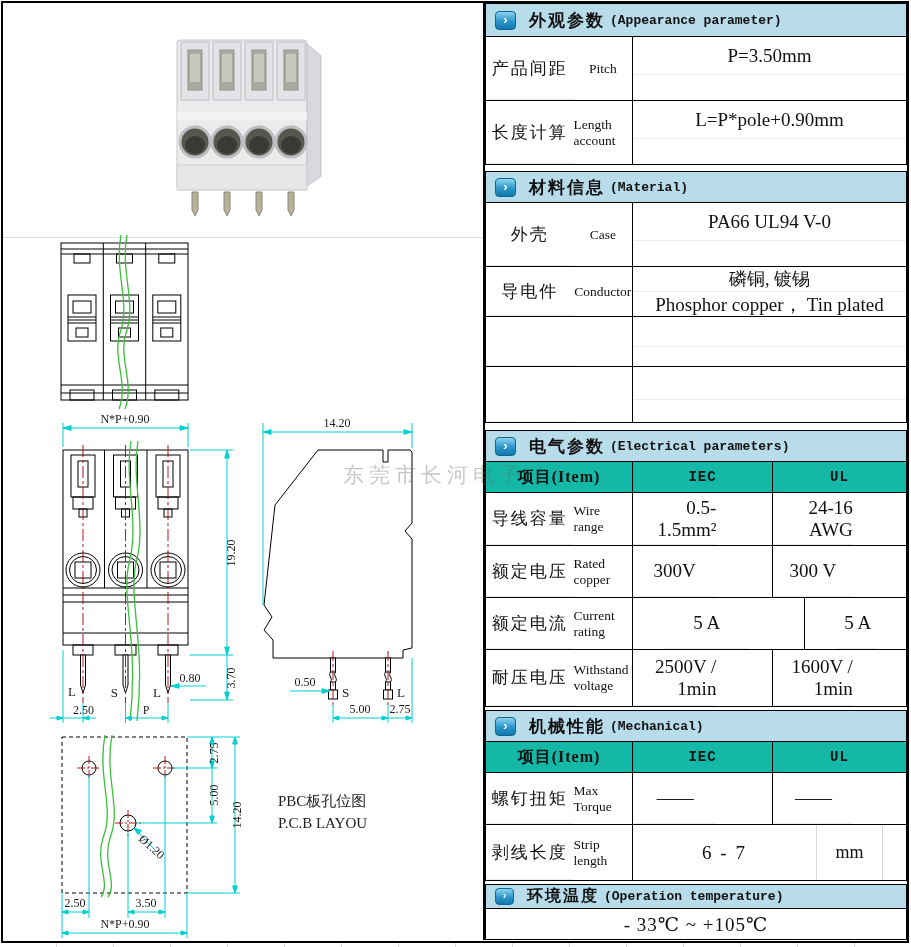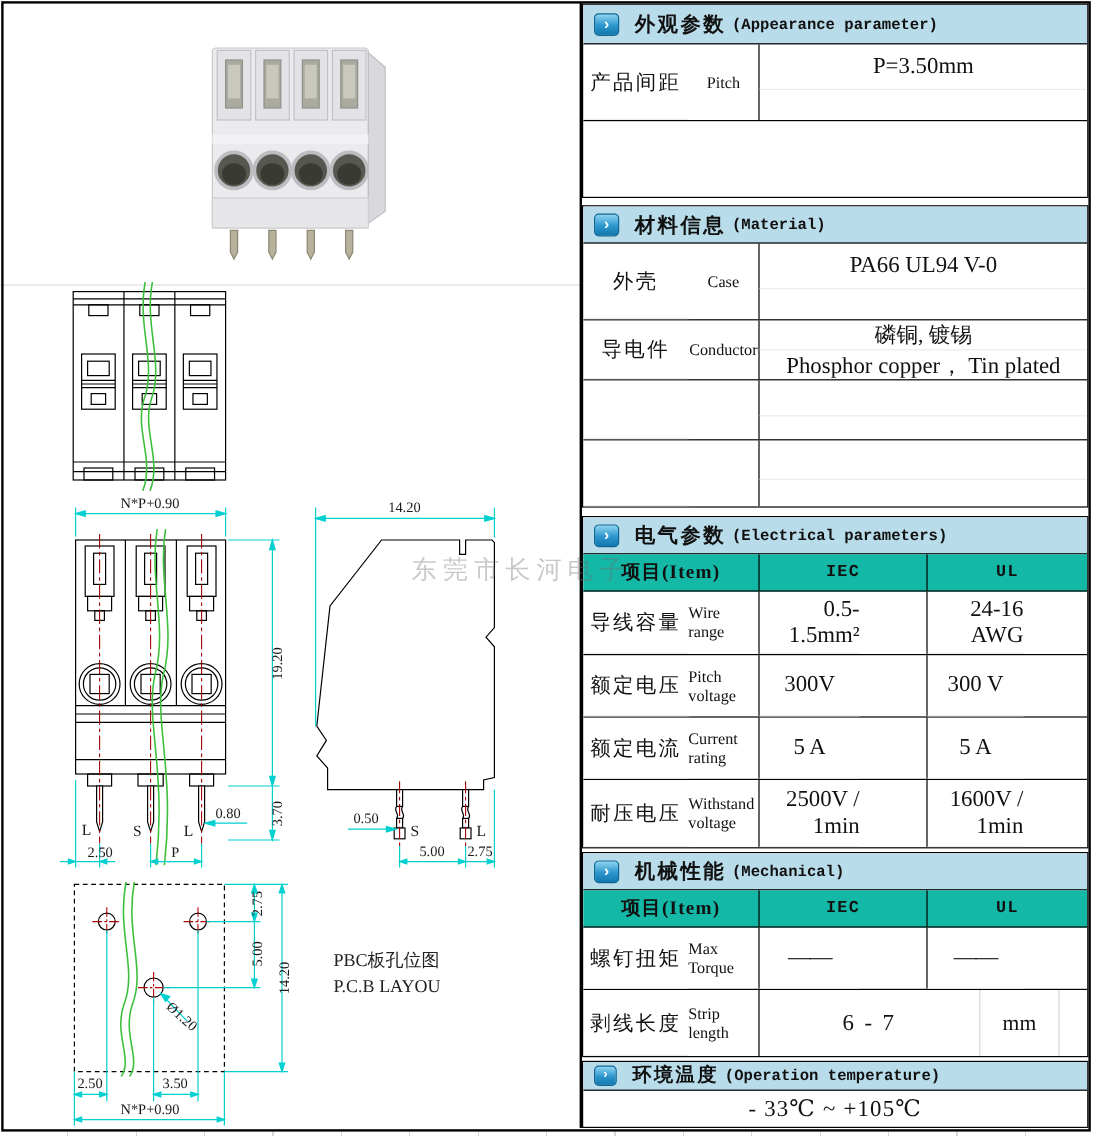--- a/index.html
+++ b/index.html
@@ -357,20 +357,30 @@
       <div class="row" style="height:64px;">
         <div class="lab">
           <div class="lab-cn">产品间距</div>
           <div class="lab-en">Pitch</div>
         </div>
         <div class="vals">
           <div class="val-top">P=3.50mm</div>
           <div class="val-bot"></div>
         </div>
       </div>
+      <div class="row last" style="height:63px;">
+        <div class="lab">
+          <div class="lab-cn">长度计算</div>
+          <div class="lab-en">Length account</div>
+        </div>
+        <div class="vals">
+          <div class="val-top">L=P*pole+0.90mm</div>
+          <div class="val-bot"></div>
+        </div>
+      </div>
     </div>
 
     <div class="sec" style="top:169px;height:252px;">
       <div class="sec-h" style="height:31px;">
         <span class="hicon">›</span>
         <span class="h-cn">材料信息</span>
         <span class="h-en">(Material)</span>
       </div>
       <div class="row" style="height:64px;">
         <div class="lab">
@@ -435,32 +445,32 @@
           <div class="val-bot"></div>
         </div>
         <div class="cellcol c-ul">
           <div class="val-top">24-16 AWG</div>
           <div class="val-bot"></div>
         </div>
       </div>
       <div class="row" style="height:52px;">
         <div class="lab">
           <div class="lab-cn">额定电压</div>
-          <div class="lab-en">Pitch voltage</div>
+          <div class="lab-en">Rated copper</div>
         </div>
         <div class="cellcol c-iec">
           <div class="val-top">300V</div>
           <div class="val-bot"></div>
         </div>
         <div class="cellcol c-ul">
           <div class="val-top">300 V</div>
           <div class="val-bot"></div>
         </div>
       </div>
-      <div class="row" style="height:52px;">
+      <div class="row" style="height:52px;gap:32px;">
         <div class="lab">
           <div class="lab-cn">额定电流</div>
           <div class="lab-en">Current rating</div>
         </div>
         <div class="cellcol c-iec">
           <div class="val-top">5 A</div>
           <div class="val-bot"></div>
         </div>
         <div class="cellcol c-ul">
           <div class="val-top">5 A</div>

